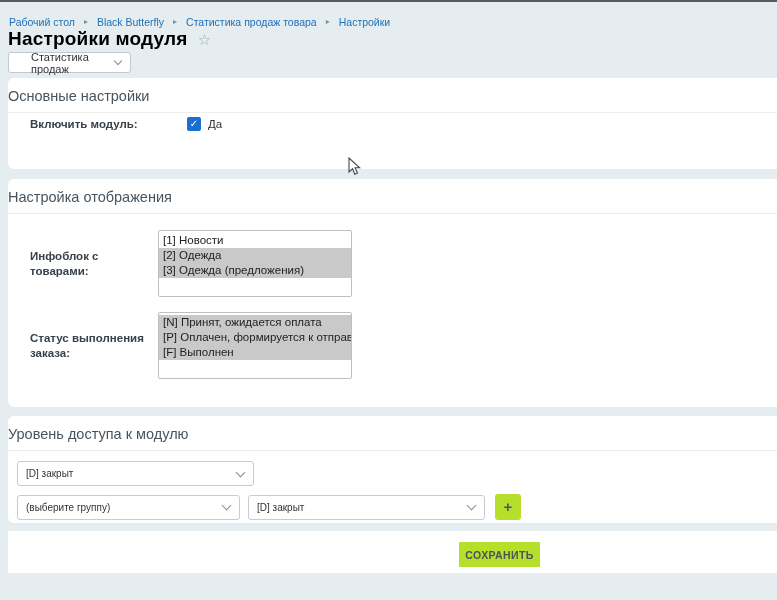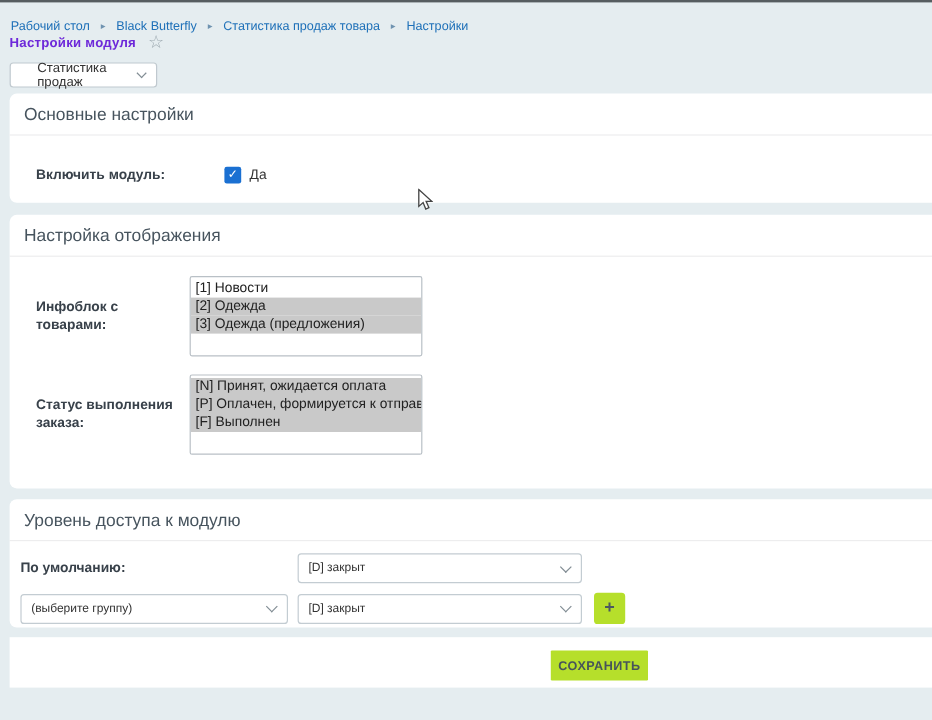--- a/index.html
+++ b/index.html
@@ -9,40 +9,40 @@
     font-family:"Liberation Sans","DejaVu Sans",sans-serif;
     -webkit-font-smoothing:antialiased;
   }
   .topline{position:absolute;top:0;left:0;right:0;height:2px;background:#565d60;}
   
   .breadcrumb{position:absolute;top:16px;left:9px;display:flex;align-items:center;font-size:10.5px;color:#1e70b8;white-space:nowrap;}
   .crumb{color:#1e70b8;text-decoration:none;cursor:pointer;}
   .crumb-sep{color:#6f93b0;font-size:8px;margin:0 9px;line-height:1;}
   
   .pagetitle{position:absolute;top:28px;left:8px;display:flex;align-items:center;}
-  .pagetitle h1{margin:0;font-size:11px;font-weight:bold;color:#6d28d9;letter-spacing:.2px;}
+  .pagetitle h1{margin:0;font-size:19px;font-weight:bold;color:#000000;letter-spacing:.2px;}
   .star{margin-left:10px;font-size:15px;color:#9fabb2;cursor:pointer;line-height:1;}
   
   .sel{display:flex;align-items:center;justify-content:space-between;background:#fff;
        border:1px solid #c3ccd2;border-radius:3px;height:25px;padding:0 9px 0 8px;
        font-size:10px;color:#333;box-sizing:border-box;cursor:pointer;}
   .sel .chev{width:6px;height:6px;border-right:1.4px solid #828d94;border-bottom:1.4px solid #828d94;
        transform:rotate(45deg);margin-top:-3px;flex:none;}
   .modsel{position:absolute;top:52px;left:8px;width:123px;height:21px;border-color:#c0c9cf;font-size:11px;padding-left:22px;}
   .modsel .chev{width:5px;height:5px;}
   
   .panel{position:absolute;left:8px;right:0;background:#fff;border-radius:6px 0 0 6px;box-sizing:border-box;}
   .p1{top:78px;height:91px;}
   .p2{top:179px;height:228px;}
   .p3{top:416px;height:107px;}
-  .sec-title{padding:10px 16px 8px 12px;font-size:14.5px;color:#47545e;border-bottom:1px solid #ededee;}
+  .sec-title{padding:10px 16px 8px 0;font-size:14.5px;color:#47545e;border-bottom:1px solid #ededee;}
   .form-row{display:flex;align-items:center;padding-left:22px;}
   .flabel{width:128px;flex:none;font-size:11.5px;font-weight:bold;color:#38414a;line-height:1.25;}
   
-  .cbrow{margin-top:26px;}
+  .cbrow{margin-top:4px;}
   .cbwrap{display:flex;align-items:center;margin-left:29px;}
   .checkbox{width:14px;height:14px;background:#1a70d2;border-radius:2px;display:flex;align-items:center;justify-content:center;cursor:pointer;}
   .checkbox .mark{color:#fff;font-size:10px;font-weight:bold;line-height:1;}
   .cbtext{margin-left:7px;font-size:11.5px;color:#333;cursor:pointer;}
   
   .lbrow1{margin-top:16px;}
   .lbrow2{margin-top:15px;}
   .listbox{width:194px;height:67px;background:#fff;border:1px solid #b9c0c6;border-radius:2px;box-sizing:border-box;overflow:hidden;padding-top:2px;cursor:default;}
   .option{height:15px;line-height:15px;font-size:11.5px;color:#222;padding-left:4px;white-space:nowrap;cursor:pointer;}
   .option.selected{background:#c9c9c9;}
@@ -116,21 +116,20 @@
       <div class="option selected">[N] Принят, ожидается оплата</div>
       <div class="option selected">[P] Оплачен, формируется к отправке</div>
       <div class="option selected">[F] Выполнен</div>
     </div>
   </div>
 </div>
 
 <div class="panel p3">
   <div class="sec-title">Уровень доступа к модулю</div>
   <div class="form-row acc-row1">
-    <span class="acc-label">По умолчанию:</span>
     <div class="sel sel-w237">
       <span>[D] закрыт</span>
       <span class="chev"></span>
     </div>
   </div>
   <div class="form-row acc-row2">
     <div class="sel sel-w223">
       <span>(выберите группу)</span>
       <span class="chev"></span>
     </div>

